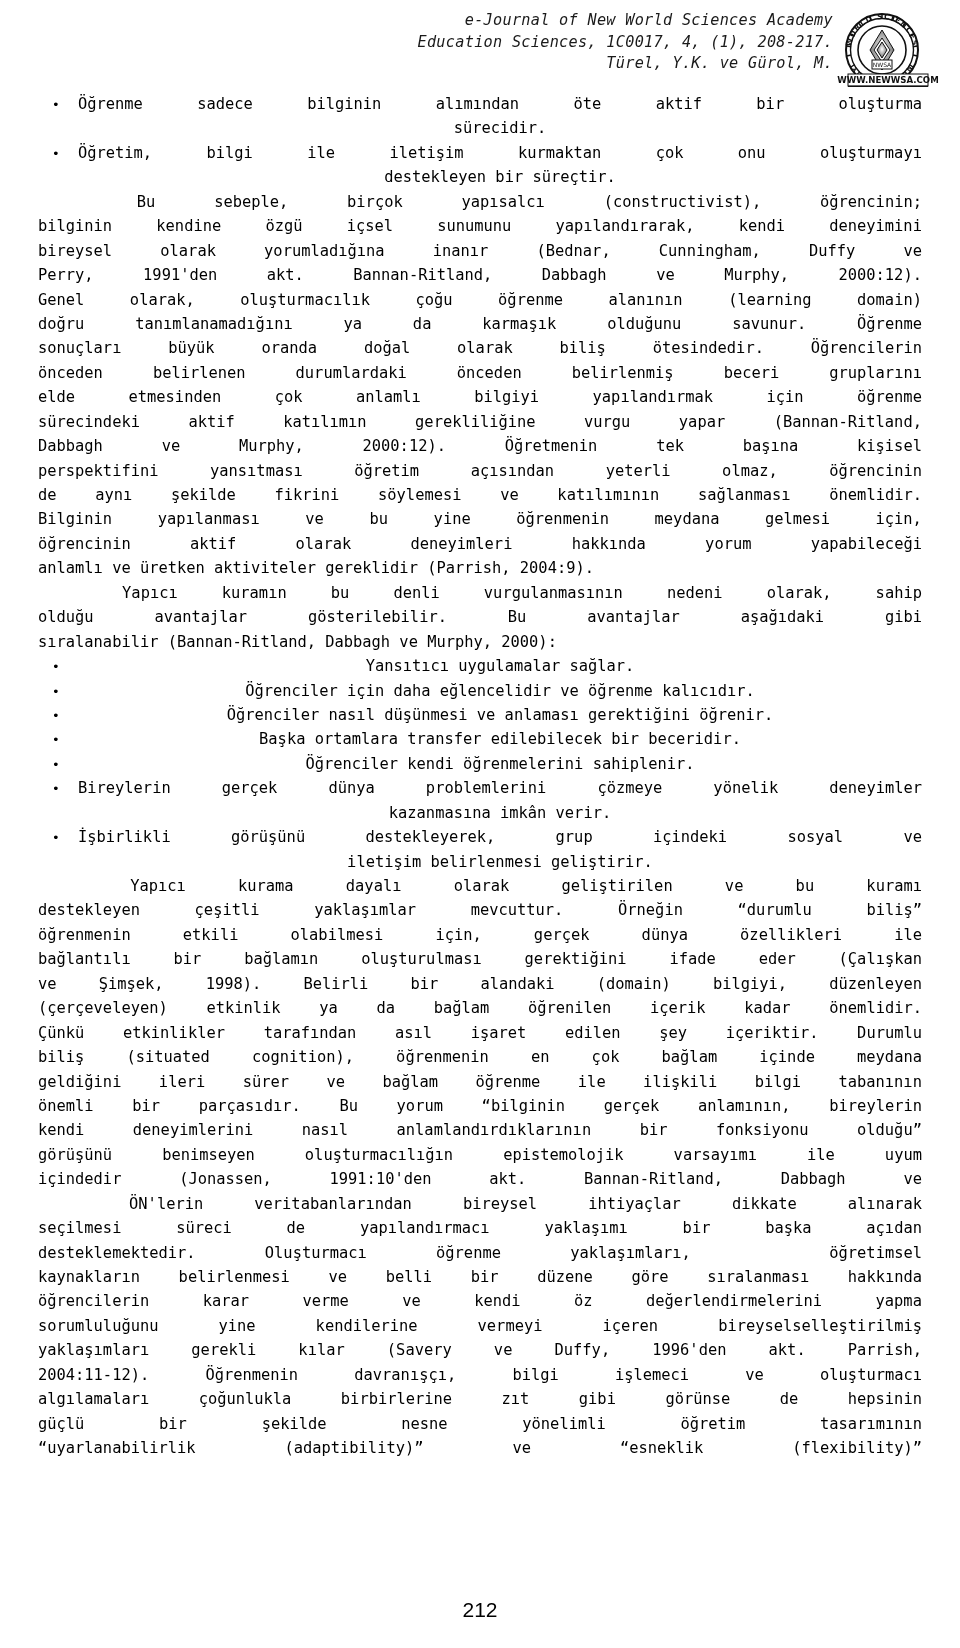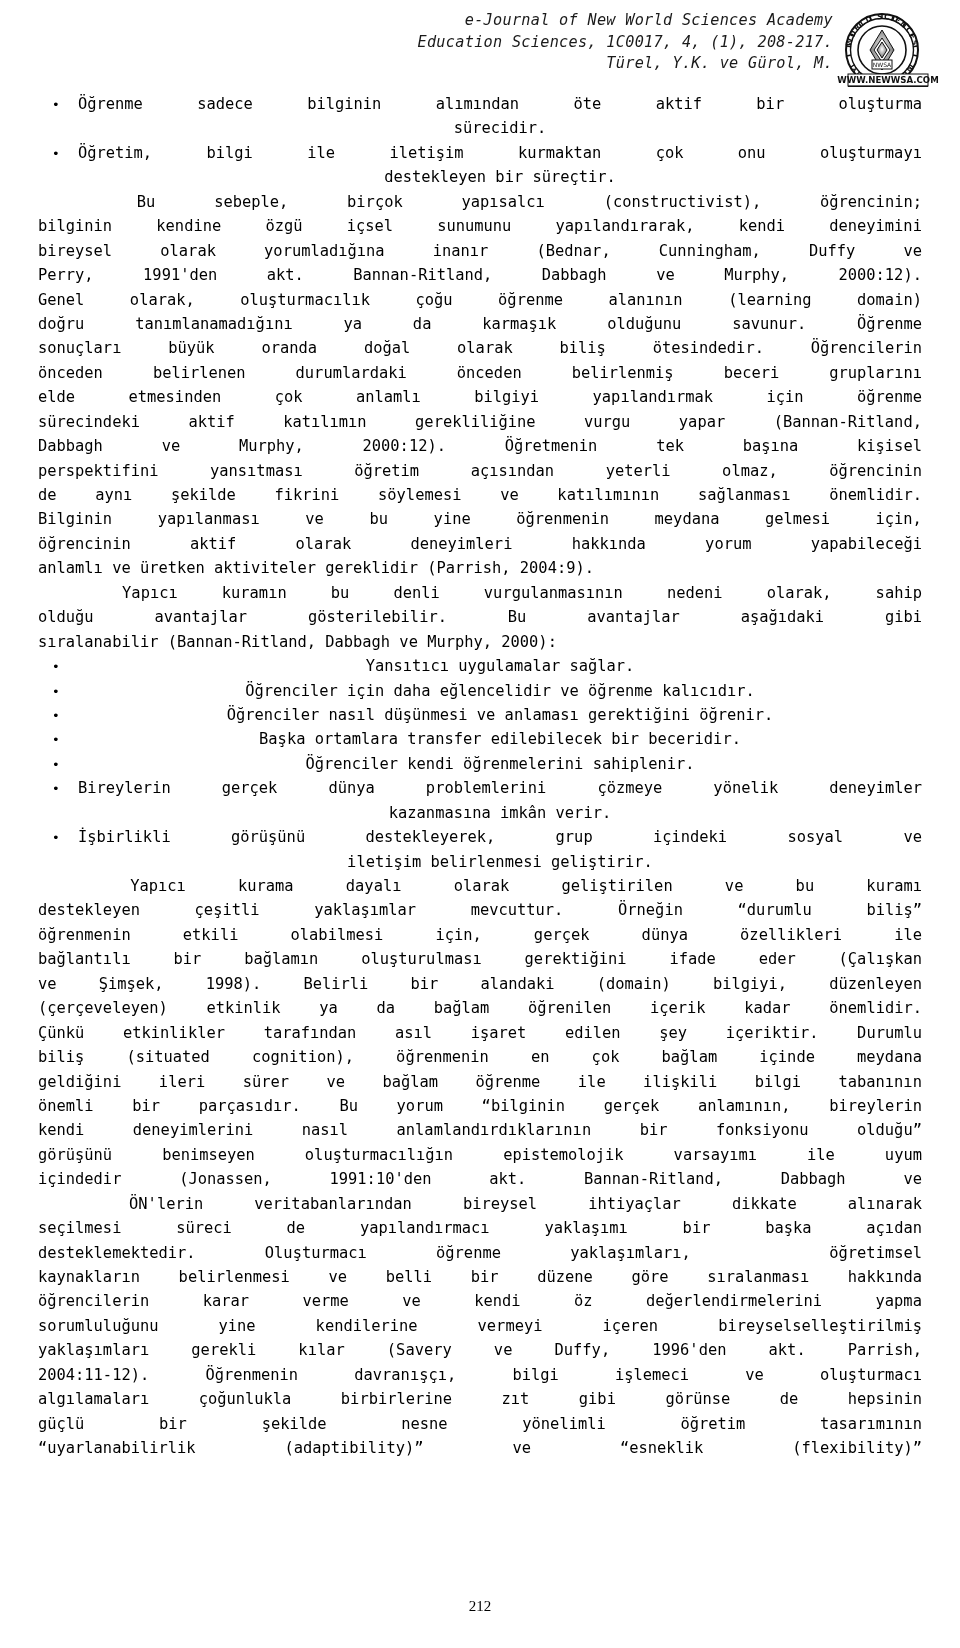--- a/index.html
+++ b/index.html
@@ -107,22 +107,22 @@
   }
   .bullet-cont.flush { justify-content: center; }
 
   
   .page-number {
     position: absolute;
     left: 0;
     top: 1598px;
     width: 960px;
     text-align: center;
-    font-size: 15px;
-    font-family: Liberation Serif, serif;
+    font-size: 21px;
+    font-family: Liberation Sans, sans-serif;
   }
 </style>
 </head>
 <body>
 
 <div class="page-header">
   <div class="header-lines">
     <div>e-Journal of New World Sciences Academy</div>
     <div>Education Sciences, 1C0017, 4, (1), 208-217.</div>
     <div>Türel, Y.K. ve Gürol, M.</div>

